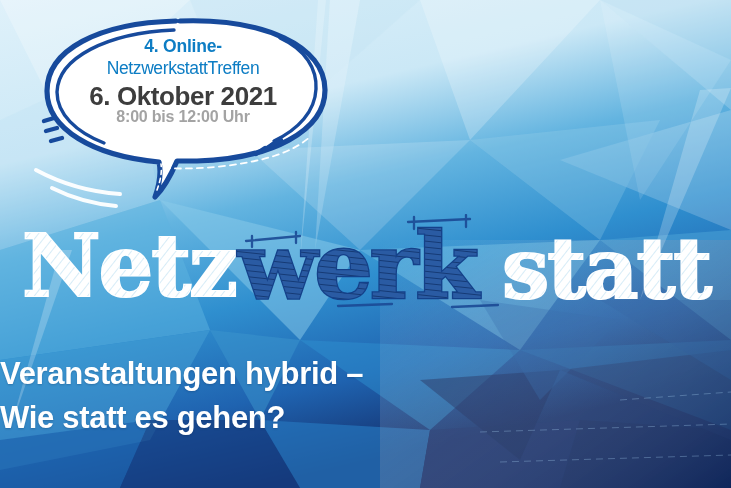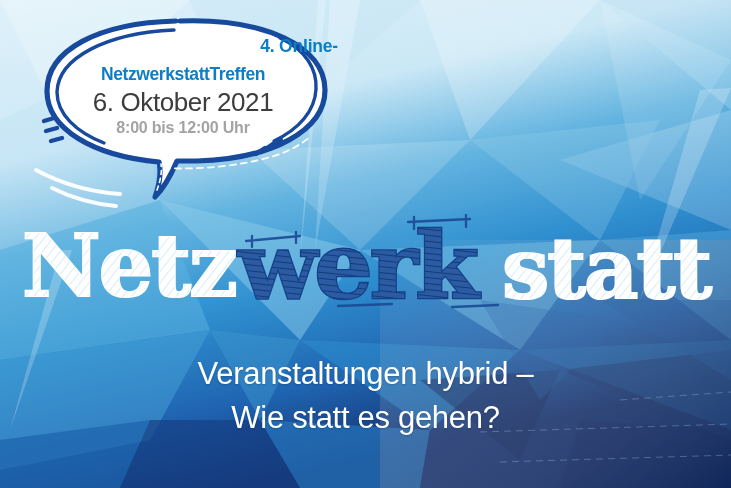--- a/index.html
+++ b/index.html
@@ -30,38 +30,36 @@
     width:310px;
     text-align:center;
     line-height:1.0;
   }
   .bub-line1{
     display:block;
     color:#0d7dc4;
     font-size:17.5px;
     font-weight:bold;
     letter-spacing:-0.2px;
-    margin-bottom:10px;
-    text-align:right;
+    margin-bottom:4px;
   }
   .bub-line2{
     display:block;
     color:#0d7dc4;
     font-size:17.5px;
-    font-weight:bold;
+    font-weight:normal;
     letter-spacing:-0.4px;
     margin-bottom:6px;
   }
   .bub-date{
     display:block;
     color:#3d3d3d;
     font-size:26px;
-    font-weight:normal;
+    font-weight:bold;
     letter-spacing:-0.4px;
-    margin-bottom:5px;
   }
   .bub-time{
     display:block;
     color:#a3a3a3;
     font-size:16px;
     font-weight:bold;
     letter-spacing:-0.2px;
   }
 
   
@@ -70,24 +68,24 @@
     left:0; top:214px;
     width:719px; height:104px;
   }
   #wordmark-svg{width:731px;height:104px;display:block;}
 
   
   #subtitle{
     position:absolute;
     left:0; top:352px;
     width:731px;
-    text-align:center;
+    text-align:left;
     color:#ffffff;
     font-size:31px;
-    font-weight:normal;
+    font-weight:bold;
     letter-spacing:-0.3px;
     line-height:1.42;
     text-shadow:0 1px 2px rgba(10,35,70,.25);
   }
   #subtitle span{display:block;}
 </style>
 </head>
 <body>
 
 <div id="poster">

